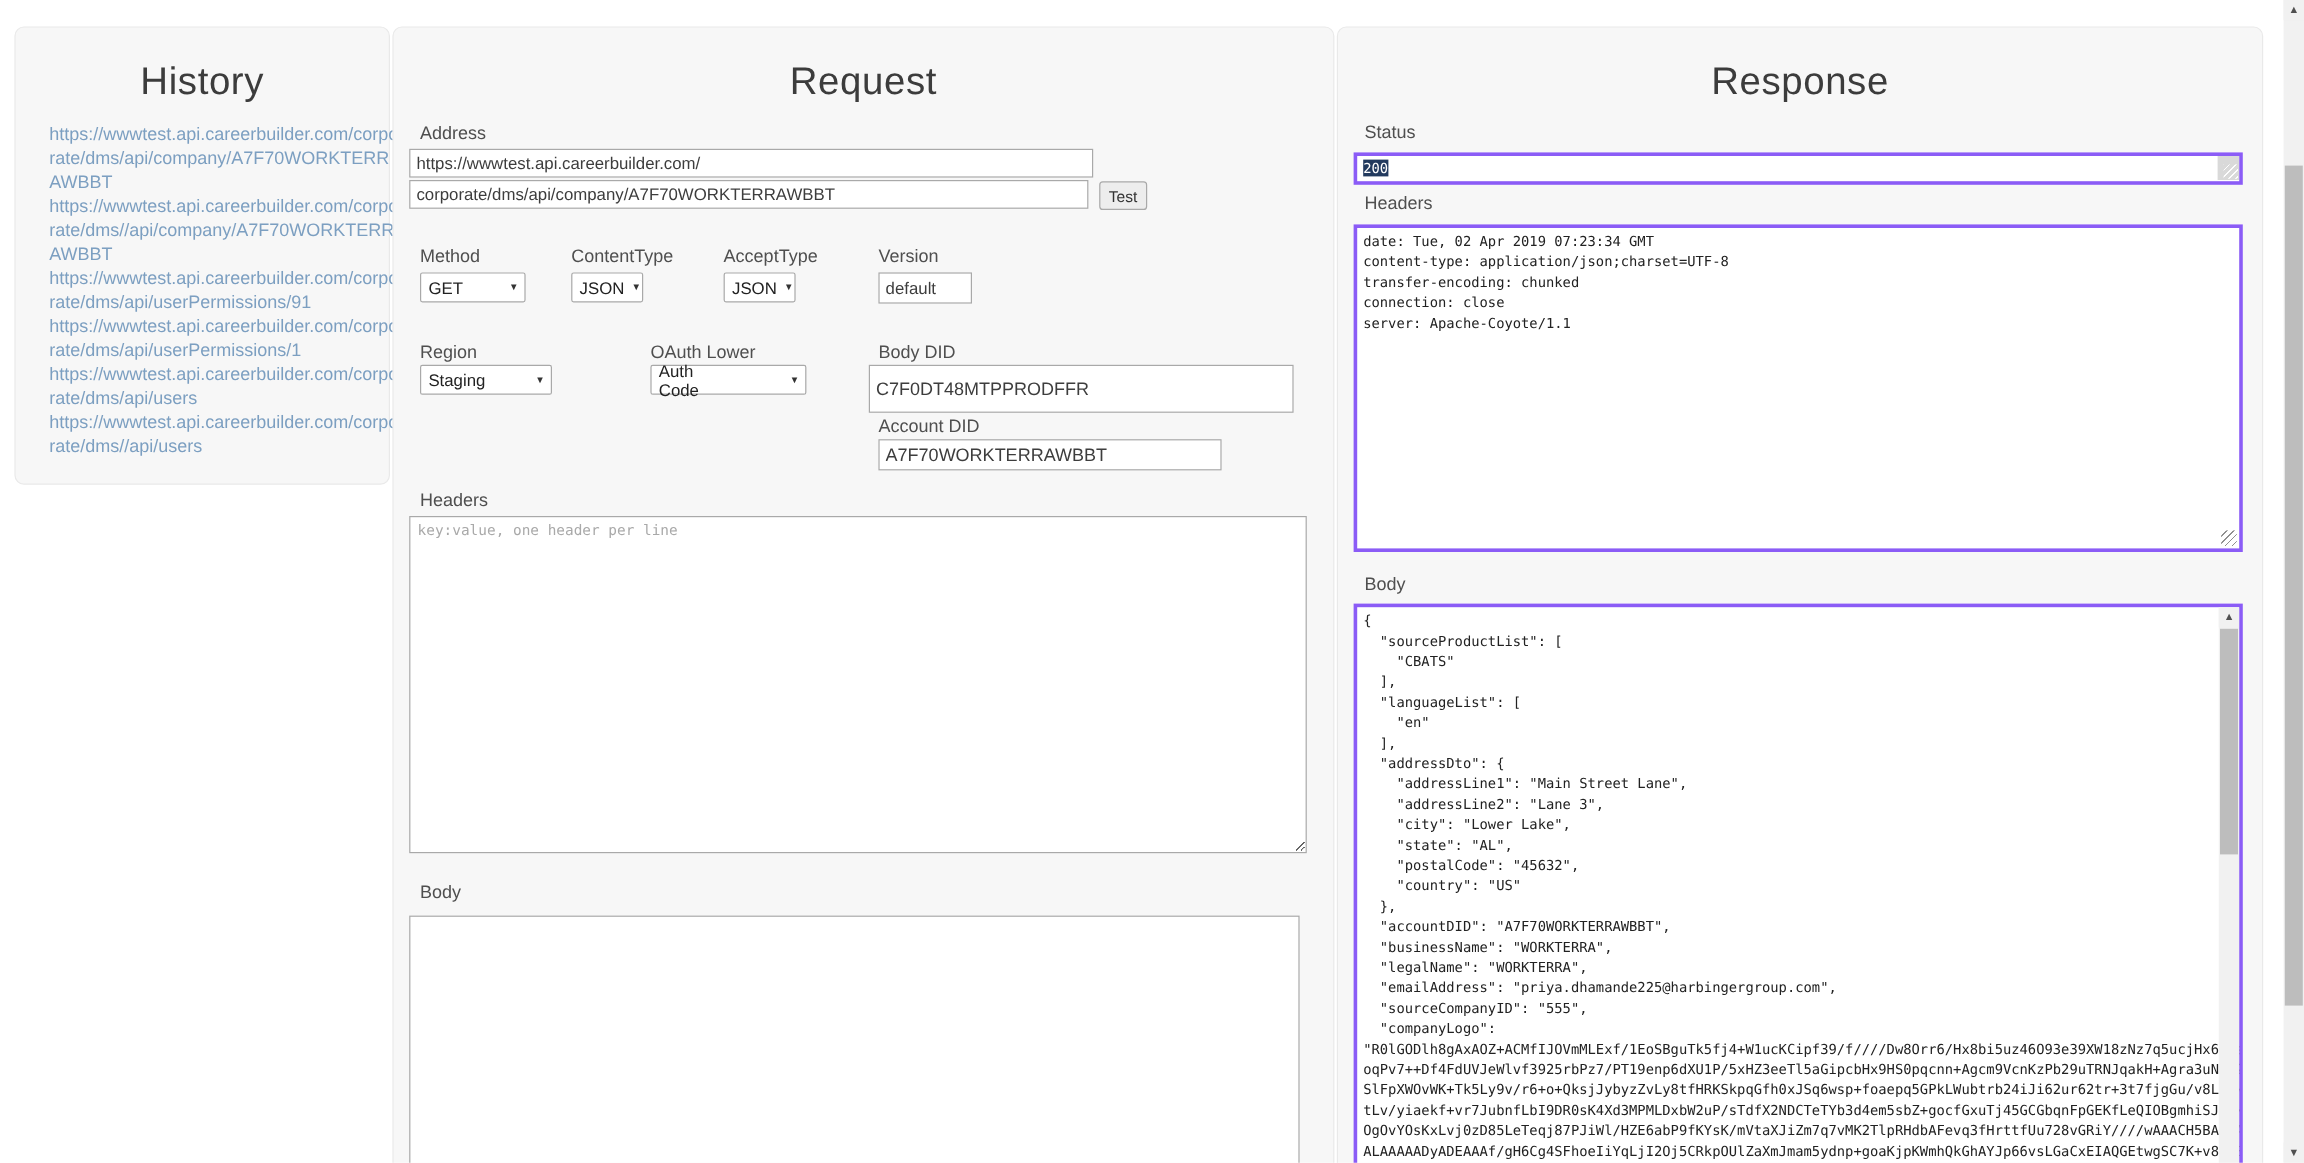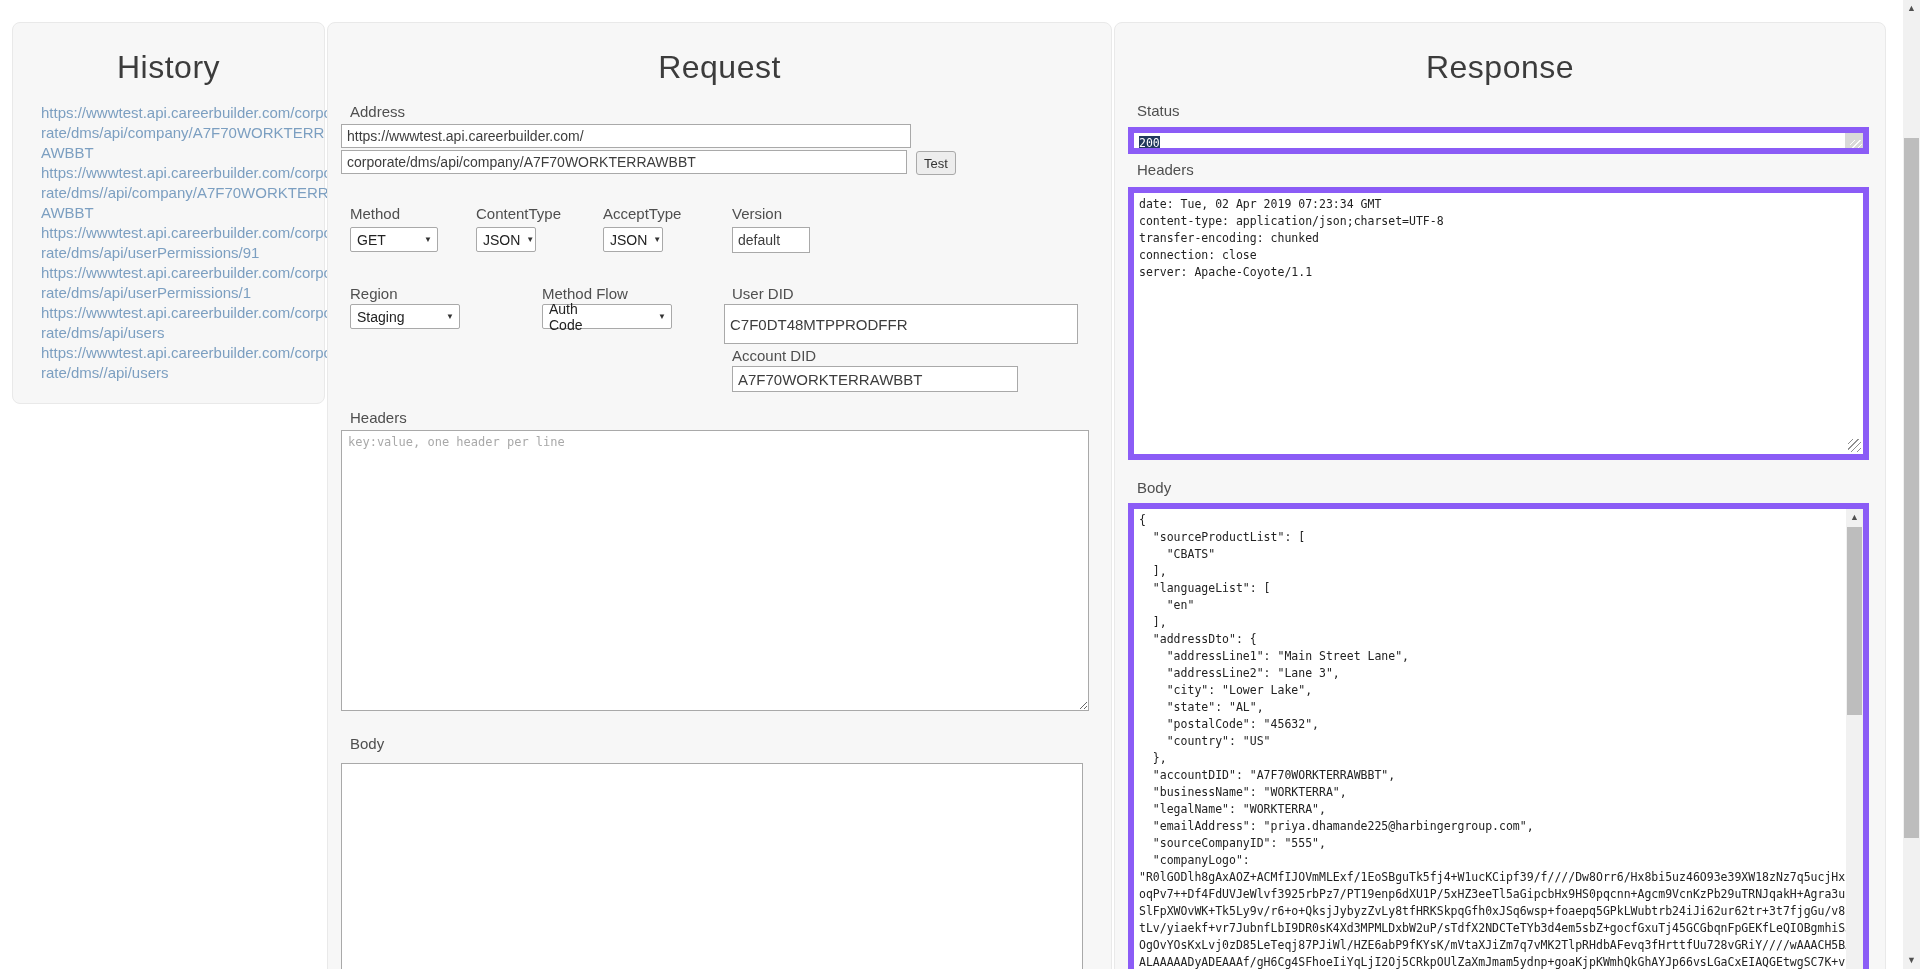--- a/index.html
+++ b/index.html
@@ -27,21 +27,21 @@
   .sel-box .arrow { font-size:8px; color:#333; margin-left:6px; }
   .btn { position:absolute; border:1px solid #a9a9a9; background:#ededed; border-radius:3px;
          font-family:"Liberation Sans", sans-serif; font-size:13px; color:#333;
          height:24px; padding:0 7px; cursor:pointer; }
   textarea.plain { position:absolute; border:1px solid #a9a9a9; background:#fff;
                    font-family:"DejaVu Sans Mono", monospace; font-size:12px; color:#000000;
                    padding:4px 6px; resize:both; border-radius:0; }
   textarea.plain::placeholder { color:#a9a9a9; }
 
   
-  .green-box { position:absolute; border:6px solid #8b5cf6; background:#fff; overflow:hidden; }
+  .green-box { position:absolute; border:3px solid #8b5cf6; background:#fff; overflow:hidden; }
   pre.mono { font-family:"DejaVu Sans Mono", monospace; font-size:11.5px; line-height:17px;
              color:#222; white-space:pre; padding:3px 0 0 5px; }
   .sel-highlight { background:#223a5e; color:#fff; }
 
   
   .grip { position:absolute; width:13px; height:13px; cursor:nwse-resize;
           background:repeating-linear-gradient(135deg, transparent 0 3px, #8f8f8f 3px 4px); }
   .grip-block { position:absolute; width:18px; height:20px; background:#d9d9d9; }
   .grip-block .grip { right:1px; bottom:1px; width:12px; height:12px;
           background:repeating-linear-gradient(135deg, transparent 0 3px, #fdfdfd 3px 4px); }
@@ -97,27 +97,27 @@
 
     <div class="field-label" style="left:404px; top:182px;">Version</div>
     <input class="txt-input" style="left: 404px; top: 204px; width: 78px; height: 26px;" value="default">
 
     <div class="field-label" style="left:22px; top:262px;">Region</div>
     <div class="sel-box" style="left:22px; top:281px; width:110px;">
       <span>Staging</span>
       <span class="arrow">▼</span>
     </div>
 
-    <div class="field-label" style="left:214px; top:262px;">Method Flow</div>
+    <div class="field-label" style="left:214px; top:262px;">OAuth Lower</div>
     <div class="sel-box" style="left:214px; top:281px; width:130px;gap:44px;">
       <span>Auth Code</span>
       <span class="arrow">▼</span>
     </div>
 
-    <div class="field-label" style="left:404px; top:262px;">User DID</div>
+    <div class="field-label" style="left:404px; top:262px;">Body DID</div>
     <input class="txt-input" style="left: 396px; top: 281px; width: 354px; height: 40px; font-size: 15px;" value="C7F0DT48MTPPRODFFR">
 
     <div class="field-label" style="left:404px; top:324px;">Account DID</div>
     <input class="txt-input" style="left: 404px; top: 343px; width: 286px; height: 26px; font-size: 15px;" value="A7F70WORKTERRAWBBT">
 
     <div class="field-label" style="left:22px; top:386px;">Headers</div>
     <textarea class="plain" style="left: 13px; top: 407px; width: 748px; height: 281px;" placeholder="key:value, one header per line"></textarea>
 
     <div class="field-label" style="left:22px; top:712px;">Body</div>
     <textarea class="plain" style="left: 13px; top: 740px; width: 742px; height: 250px;"></textarea>

